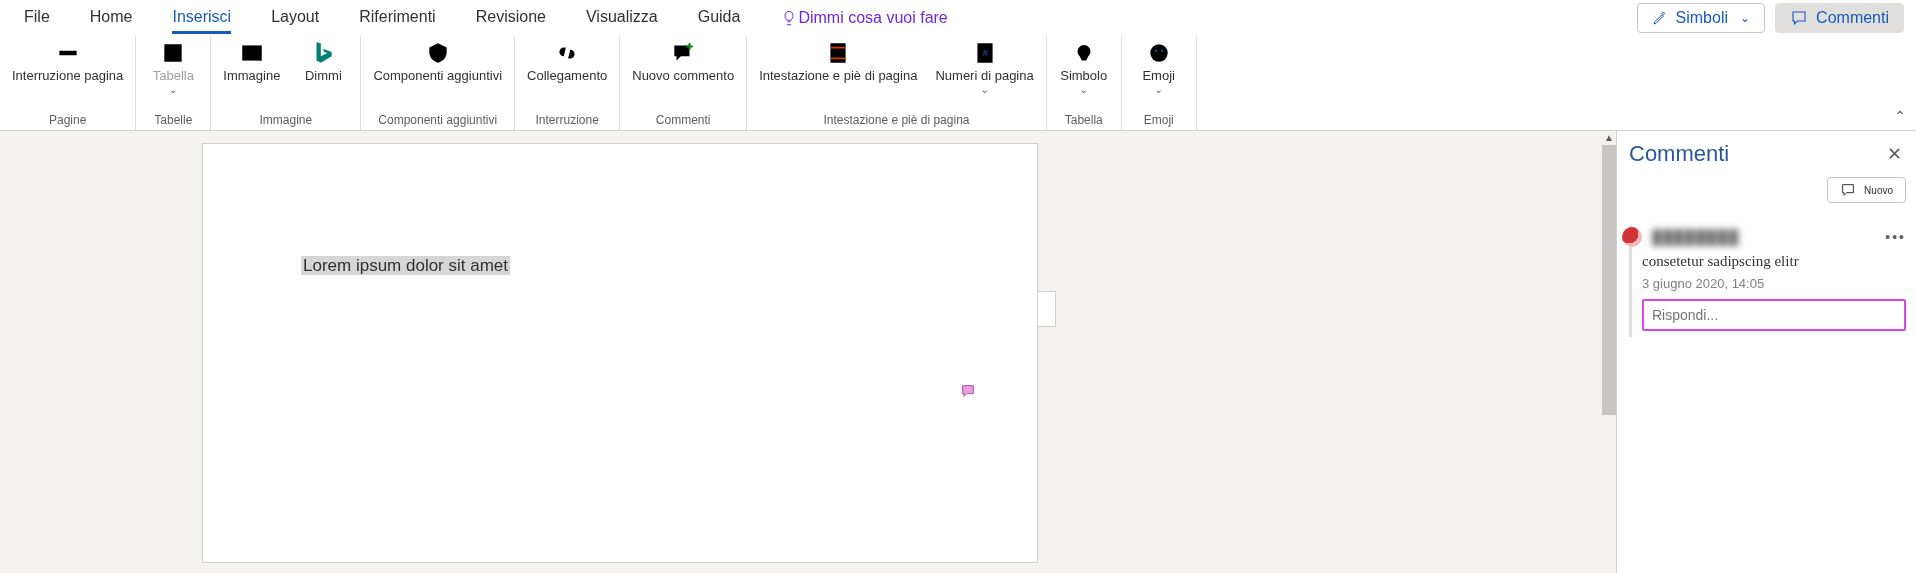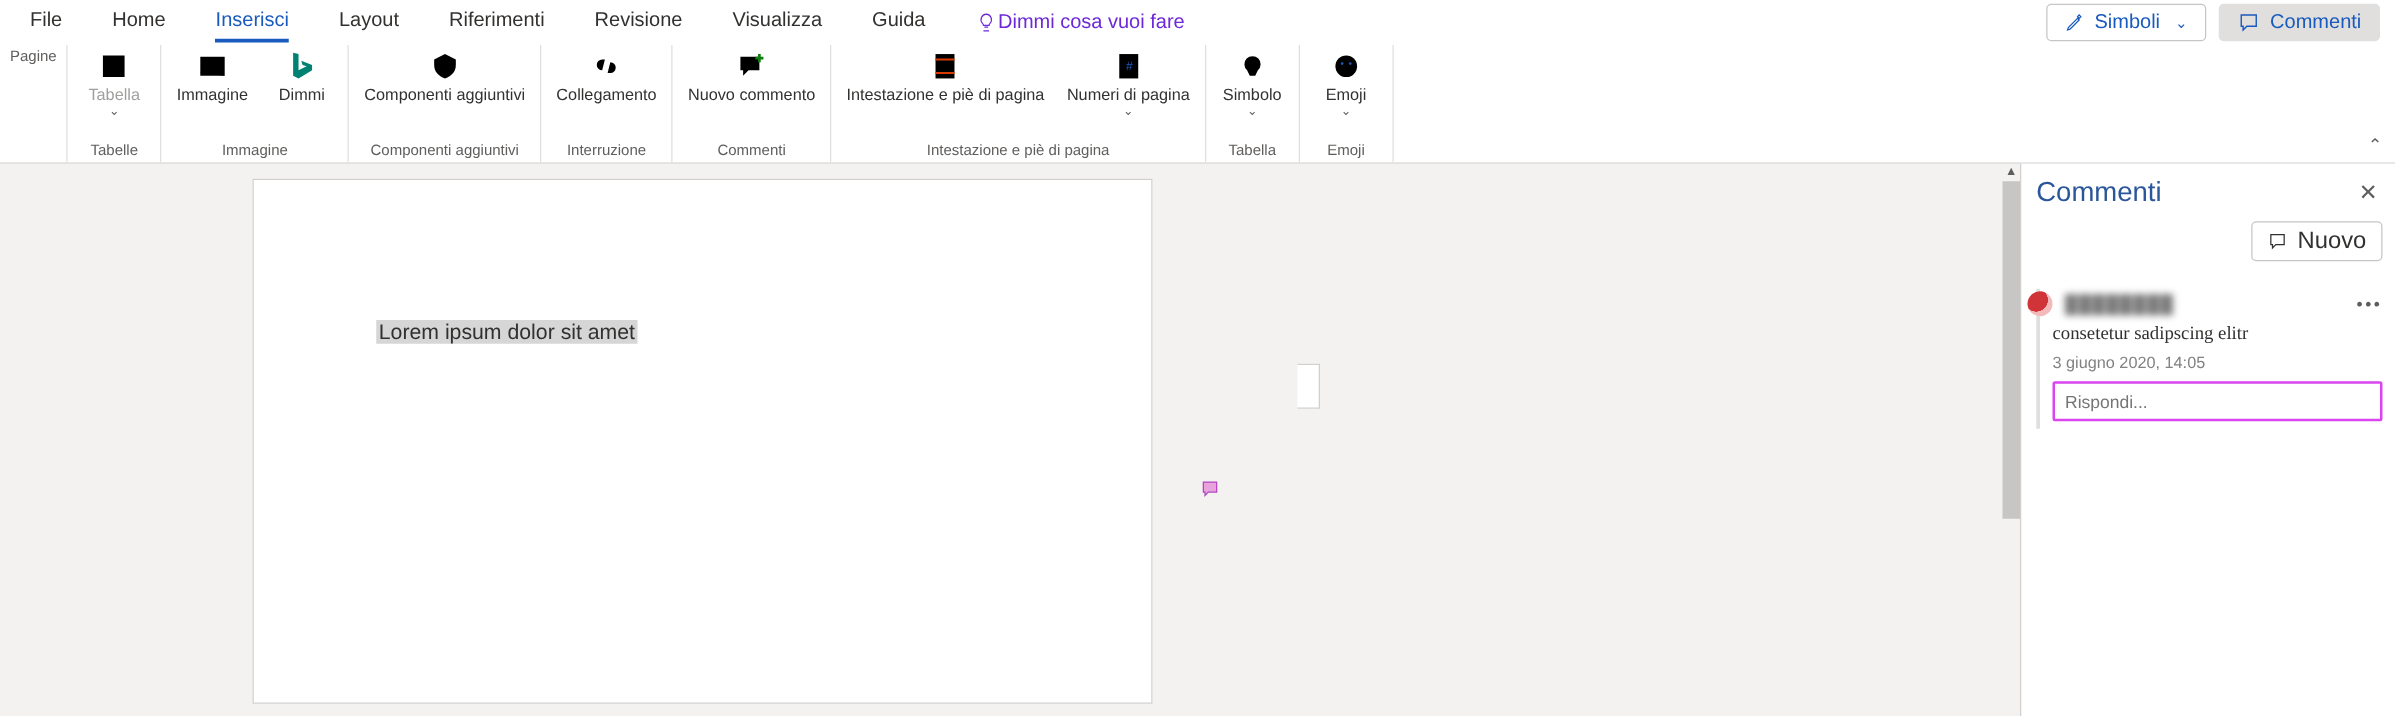--- a/index.html
+++ b/index.html
@@ -68,21 +68,21 @@
 
   .ribbon-collapse {
     margin-left:auto; width:32px; display:flex; align-items:flex-end; justify-content:center;
     color:#605e5c; padding-bottom:6px; cursor:pointer;
   }
 
   
   .workspace { position:absolute; top:131px; left:0; right:0; bottom:0; display:flex; background:#f3f2f1;}
   .doc-area { flex:1; position:relative; overflow:hidden;}
   .page {
-    position:absolute; left:202px; top:12px; width:720px; height:420px;
+    position:absolute; left:202px; top:12px; width:836px; height:420px;
     background:#fff; border:1px solid #d2d0ce;
   }
   .page .content { padding:112px 100px 0 98px; font-size:17px;}
   .selected { background:#d6d6d6; padding:0 2px;}
   .comment-marker {
     position:absolute; left:960px; top:252px; color:#c239b3; font-size:18px;
   }
   .comment-callout {
     position:absolute; left:1038px; top:160px; width:18px; height:36px;
     border:1px solid #d2d0ce; border-left:none; background:#fff;
@@ -98,21 +98,21 @@
 
   
   .comments {
     width:300px; background:#fff; border-left:1px solid #d2d0ce;
     display:flex; flex-direction:column; padding:8px 10px 0 12px;
   }
   .comments-head { display:flex; align-items:center; justify-content:space-between;}
   .comments-head h1 { font-size:22px; font-weight:400; color:#2b579a;}
   .close-x { cursor:pointer; color:#605e5c; font-size:18px; padding:4px;}
   .new-row { display:flex; justify-content:flex-end; margin-top:8px;}
-  .btn.small { font-size:19px; padding:4px 12px; color:#323130;}
+  .btn.small { font-size:10px; padding:4px 12px; color:#323130;}
   .comment-card {
     margin-top:22px; border-left:3px solid #e1dfdd; padding:2px 0 6px 10px;
     position:relative;
   }
   .comment-card .head { display:flex; align-items:center; gap:8px;}
   .avatar {
     width:20px; height:20px; border-radius:50%;
     background: radial-gradient(circle at 35% 35%, #d13438 0 50%, #f3b9bb 51% 100%);
     position: relative; left:-20px;
   }
@@ -157,20 +157,30 @@
       <svg width="18" height="18" viewBox="0 0 24 24">
           <path d="M4 4h16v12H10l-4 4v-4H4z" stroke-width="1.5"></path>
         </svg>
       <span>Commenti</span>
     </div>
   </div>
 </div>
 
 <div class="ribbon">
   <div class="group">
+    <div class="group-buttons">
+      <div class="rbtn">
+        <span class="ico">
+            <svg viewBox="0 0 24 24">
+              <path d="M4 4h16M4 20h16M4 10h16v4H4z" stroke-width="1.4"></path>
+            </svg>
+          </span>
+        <span class="lbl">Interruzione pagina</span>
+      </div>
+    </div>
     <div class="group-title">Pagine</div>
   </div>
 
   <div class="group">
     <div class="group-buttons">
       <div class="rbtn disabled">
         <span class="ico">
             <svg viewBox="0 0 24 24">
               <path d="M4 4h16v16H4zM4 10h16M4 16h16M10 4v16M16 4v16" stroke-width="1.2"></path>
             </svg>

